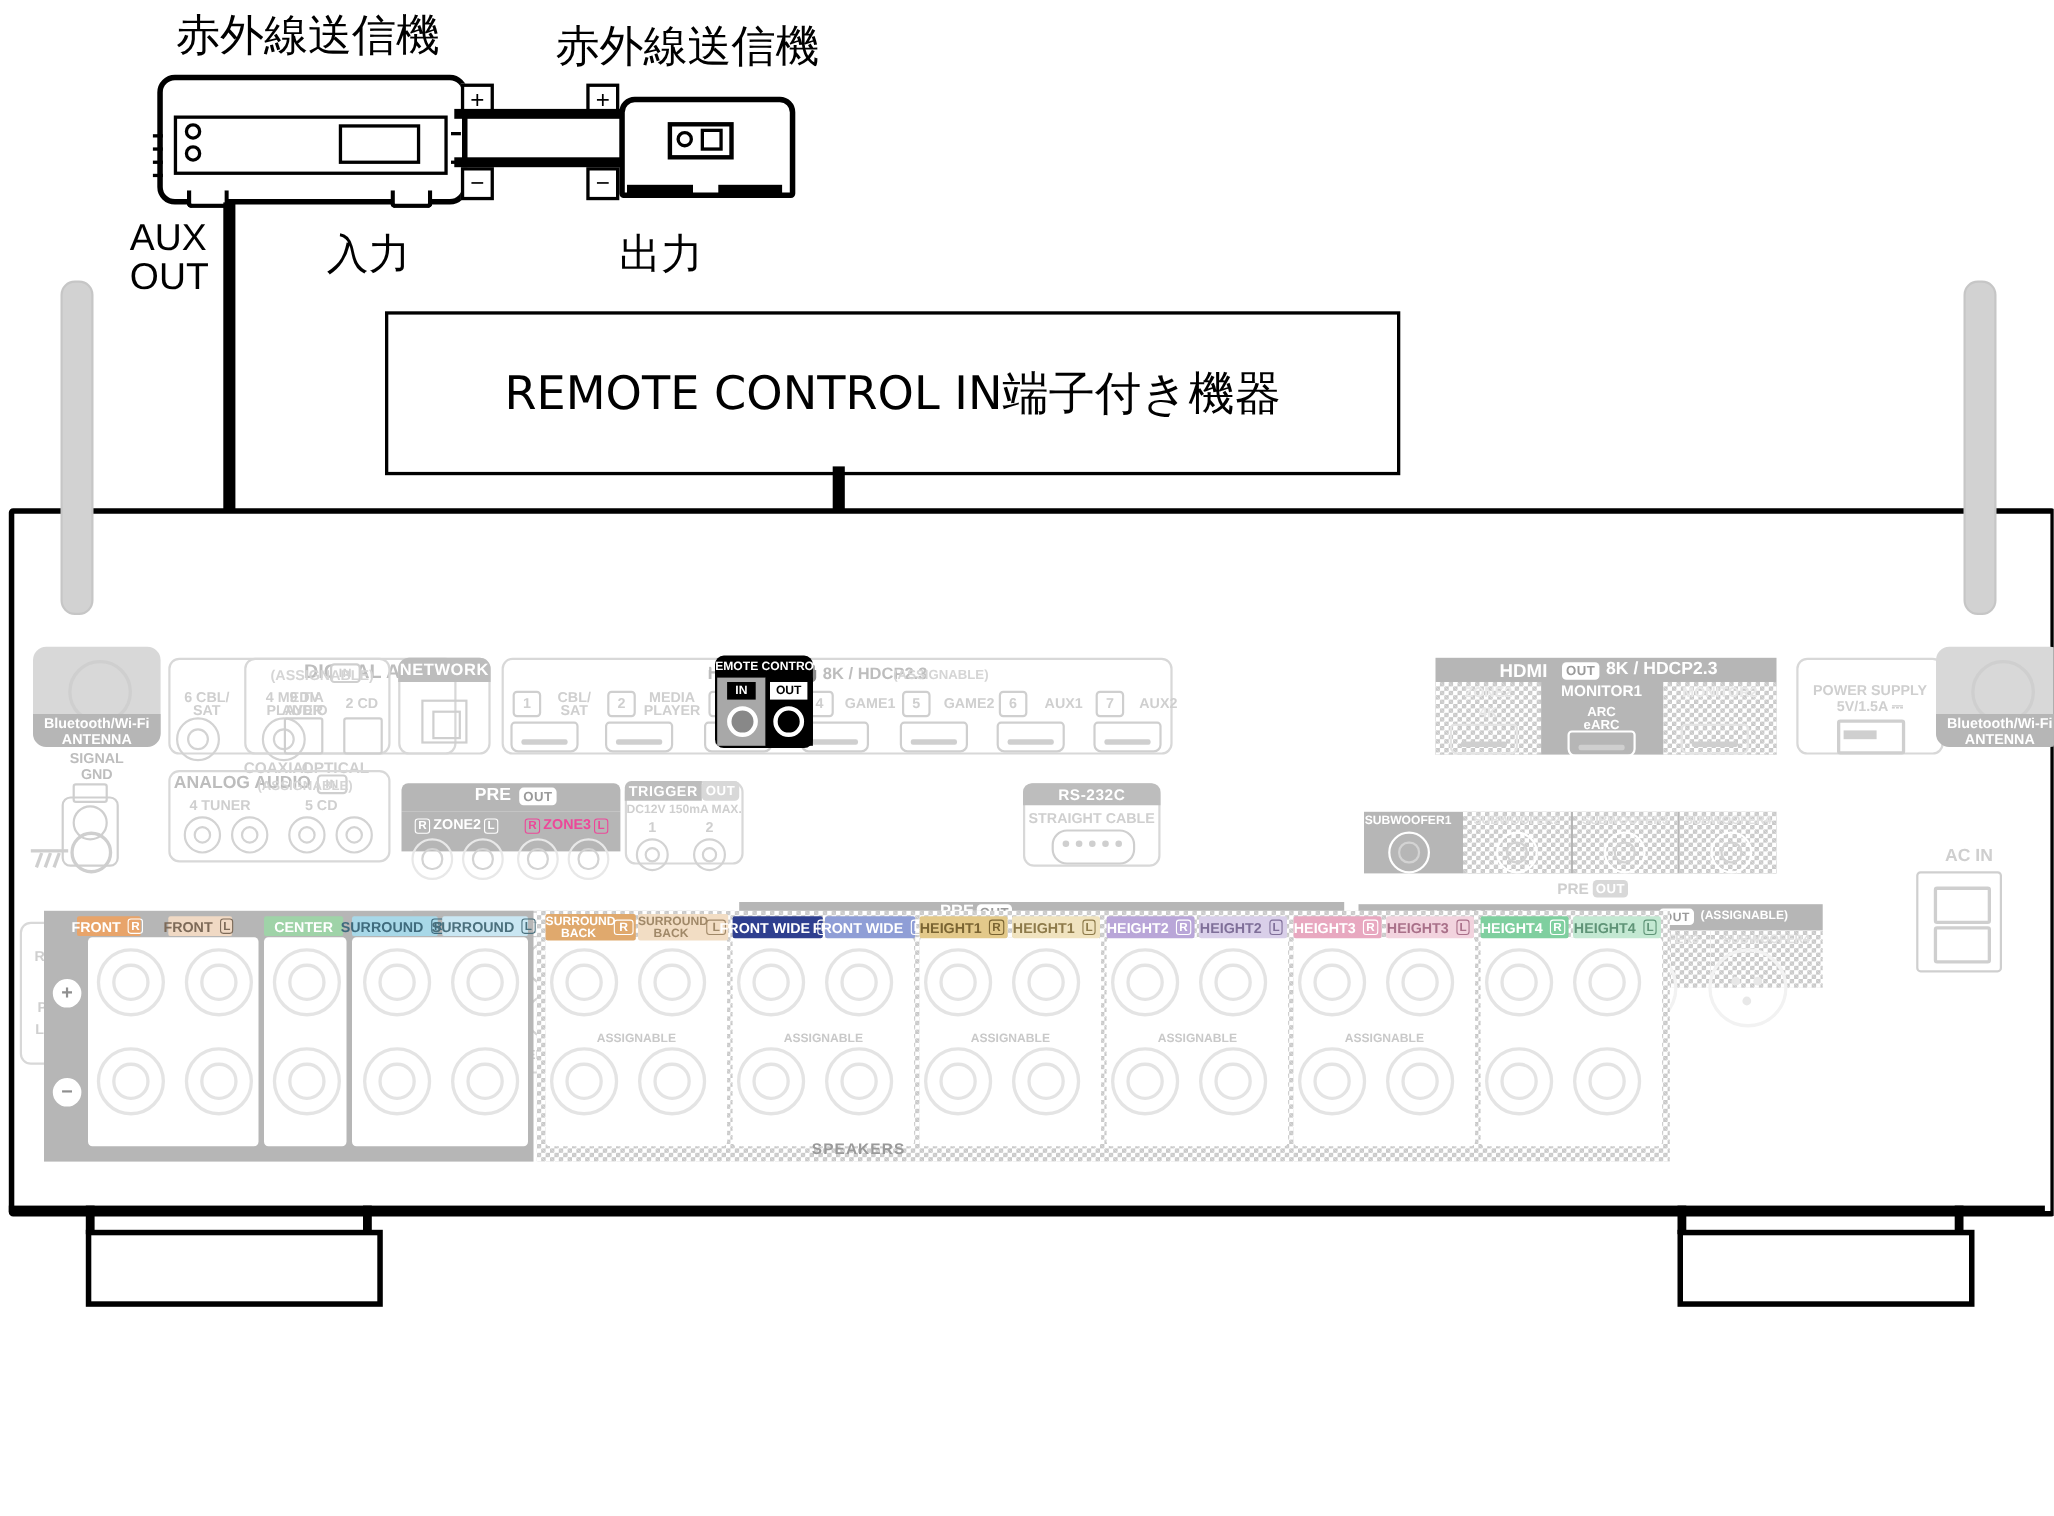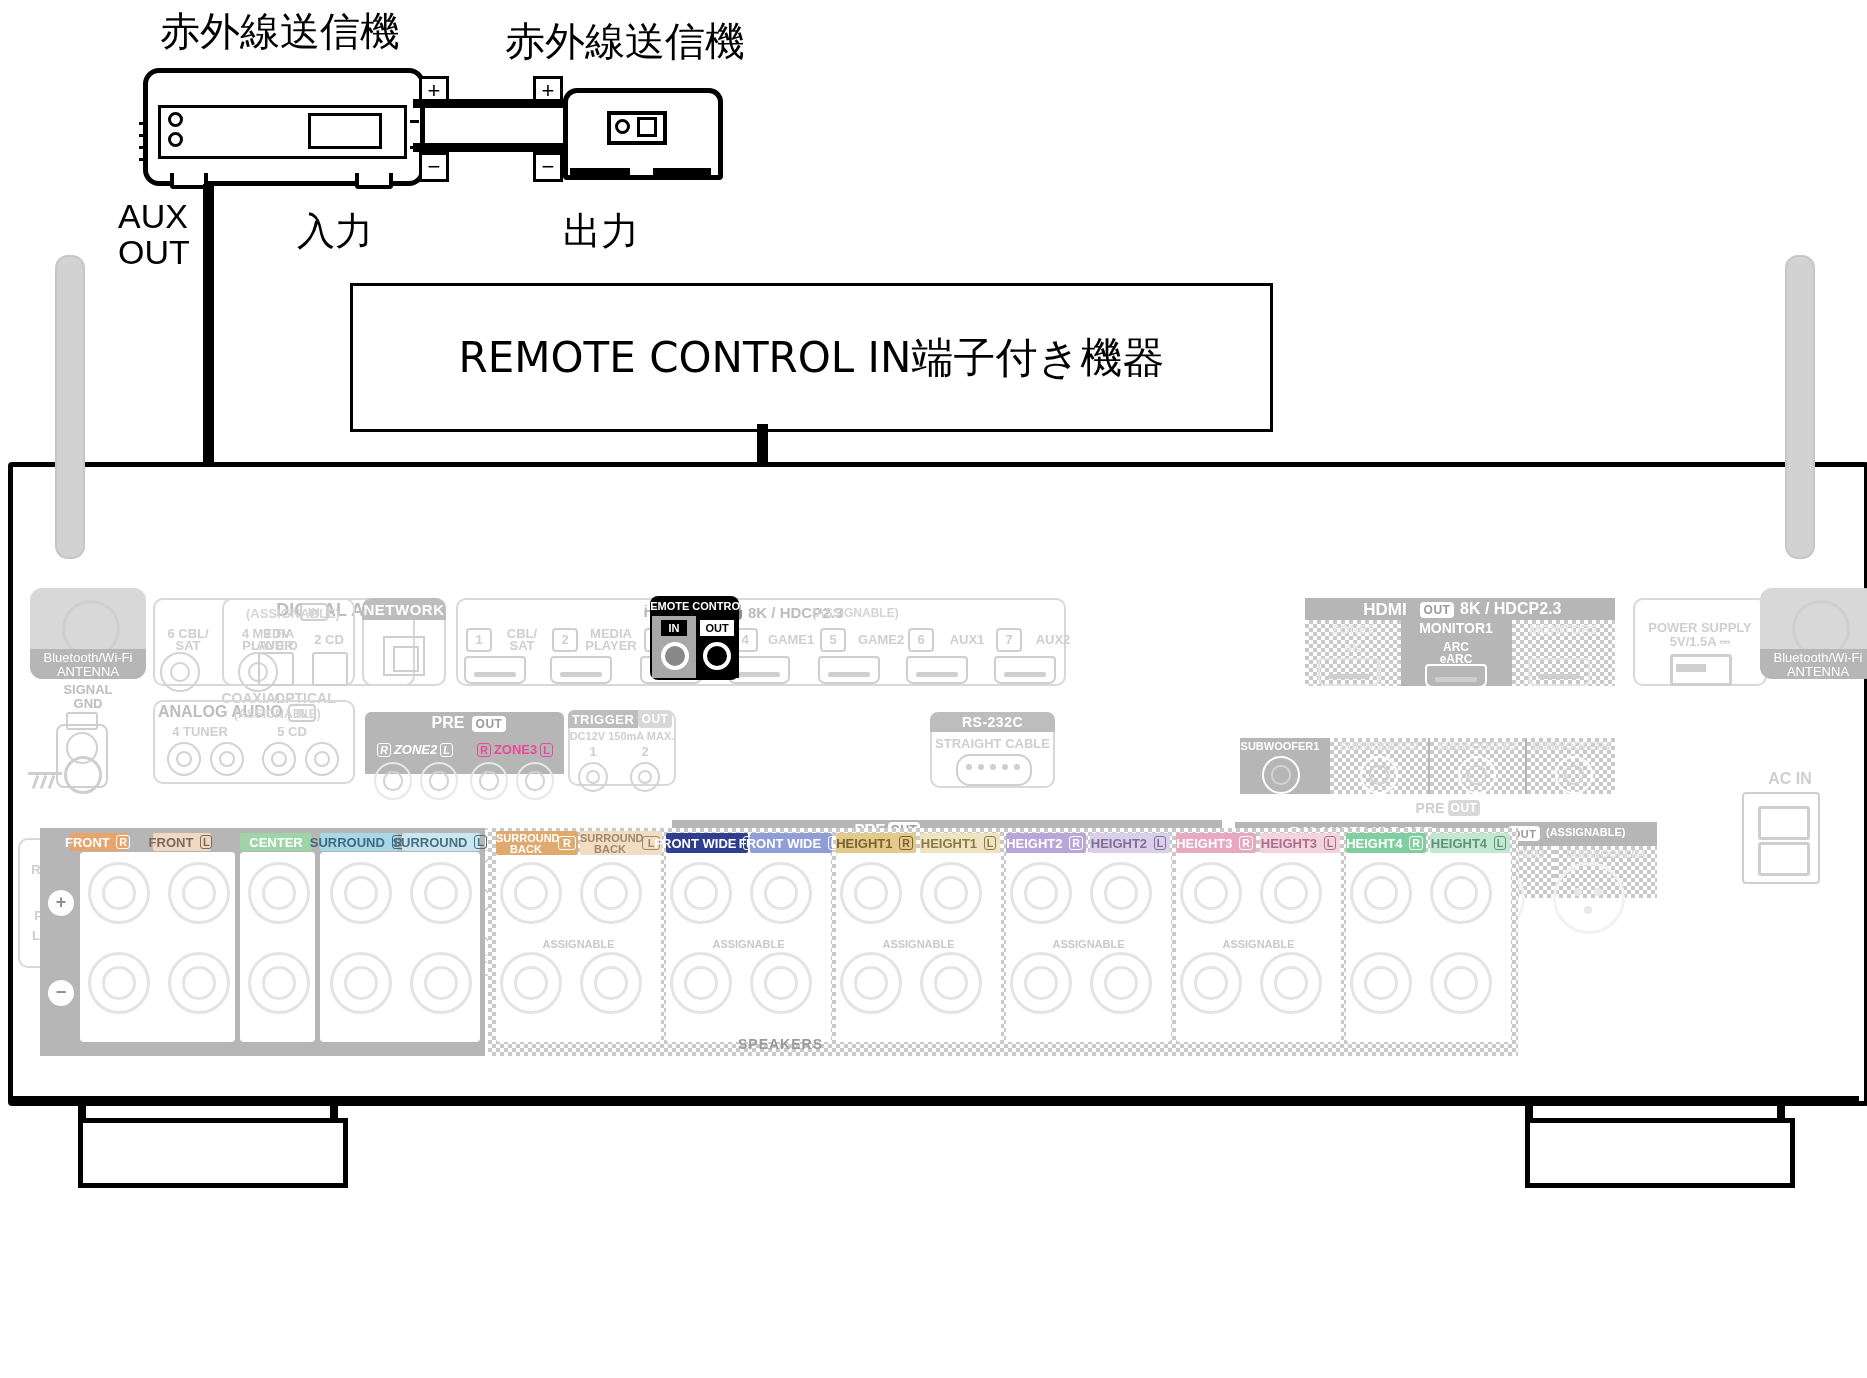--- a/index.html
+++ b/index.html
@@ -38,21 +38,21 @@
   .rj45{position:absolute;border:2px solid #cfcfcf;box-sizing:border-box;}
   .xlr{position:absolute;border:2px solid #cfcfcf;border-radius:50%;box-sizing:border-box;}
   .spk{position:absolute;border:3px solid #e4e4e4;border-radius:50%;background:#fff;box-sizing:border-box;}
   .spk:after{content:"";position:absolute;left:20%;top:20%;right:20%;bottom:20%;border:3px solid #e4e4e4;border-radius:50%;}
   .grayband{position:absolute;background:#b6b6b6;}
   .hatch{position:absolute;
     background-image:
       linear-gradient(45deg,#c9c9c9 25%,transparent 25%,transparent 75%,#c9c9c9 75%),
       linear-gradient(45deg,#c9c9c9 25%,transparent 25%,transparent 75%,#c9c9c9 75%);
     background-size:8px 8px;background-position:0 0,4px 4px;background-color:#fff;}
-  .cap{position:absolute;color:#fff;font-weight:normal;white-space:nowrap;text-align:center;}
+  .cap{position:absolute;color:#fff;font-weight:bold;white-space:nowrap;text-align:center;}
   .spklab{position:absolute;font-weight:bold;color:#fff;font-size:13px;display:flex;align-items:center;
           justify-content:center;white-space:nowrap;border-radius:2px;}
   .lr{display:inline-block;border:1.5px solid currentColor;border-radius:3px;padding:0 2px;
       font-size:.82em;line-height:1.15;margin:0 3px;}
   .rcjack{position:absolute;border-radius:50%;box-sizing:border-box;}
   .acin{position:absolute;border:2px solid #cfcfcf;border-radius:4px;box-sizing:border-box;}
 </style>
 </head>
 <body>
 
@@ -228,21 +228,21 @@
 <div class="grp" style="left:1633px;top:598px;width:134px;height:88px;"></div>
 <div class="txt" style="left:1633px;top:620px;width:134px;font-size:13px;">POWER SUPPLY</div>
 <div class="txt" style="left:1633px;top:634px;width:134px;font-size:13px;">5V/1.5A ⎓</div>
 <div class="abs" style="left:1670px;top:654px;width:56px;height:26px;border:3px solid #cfcfcf;border-radius:3px;"></div>
 <div class="abs" style="left:1676px;top:664px;width:30px;height:8px;background:#cfcfcf;"></div>
 
 <div class="grayband" style="left:365px;top:712px;width:199px;height:26px;border-radius:6px 6px 0 0;"></div>
 <div class="txt" style="left:418px;top:714px;width:60px;font-size:16px;color:#fff;">PRE</div>
 <div class="ttl" style="left:472px;top:716px;width:34px;height:16px;font-size:12px;background:#fff;color:#9a9a9a;">OUT</div>
 <div class="grayband" style="left:365px;top:738px;width:199px;height:36px;"></div>
-<div class="txt" style="left:365px;top:742px;width:100px;font-size:13px;color:#fff;font-style:italic;">
+<div class="txt" style="left:365px;top:742px;width:100px;font-size:13px;color:#fff;">
   <span class="lr">R</span><span>ZONE2</span><span class="lr">L</span>
 </div>
 <div class="txt" style="left:465px;top:742px;width:100px;font-size:13px;color:#ec4899;">
   <span class="lr">R</span><span>ZONE3</span><span class="lr">L</span>
 </div>
 <div class="rca" style="left:374px;top:762px;width:38px;height:38px;border-color:#e8e8e8;"></div>
 <div class="rca" style="left:420px;top:762px;width:38px;height:38px;border-color:#e8e8e8;"></div>
 <div class="rca" style="left:470px;top:762px;width:38px;height:38px;border-color:#e8e8e8;"></div>
 <div class="rca" style="left:516px;top:762px;width:38px;height:38px;border-color:#e8e8e8;"></div>
 

